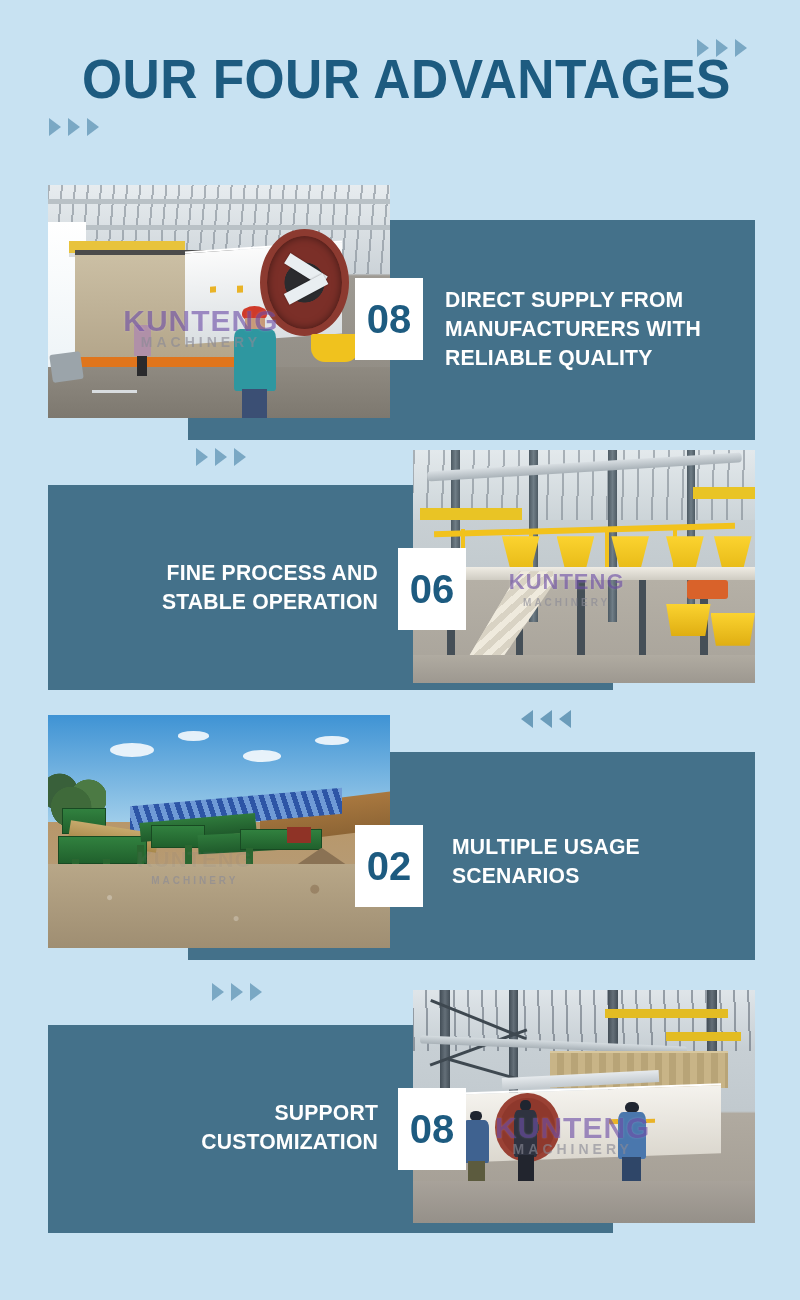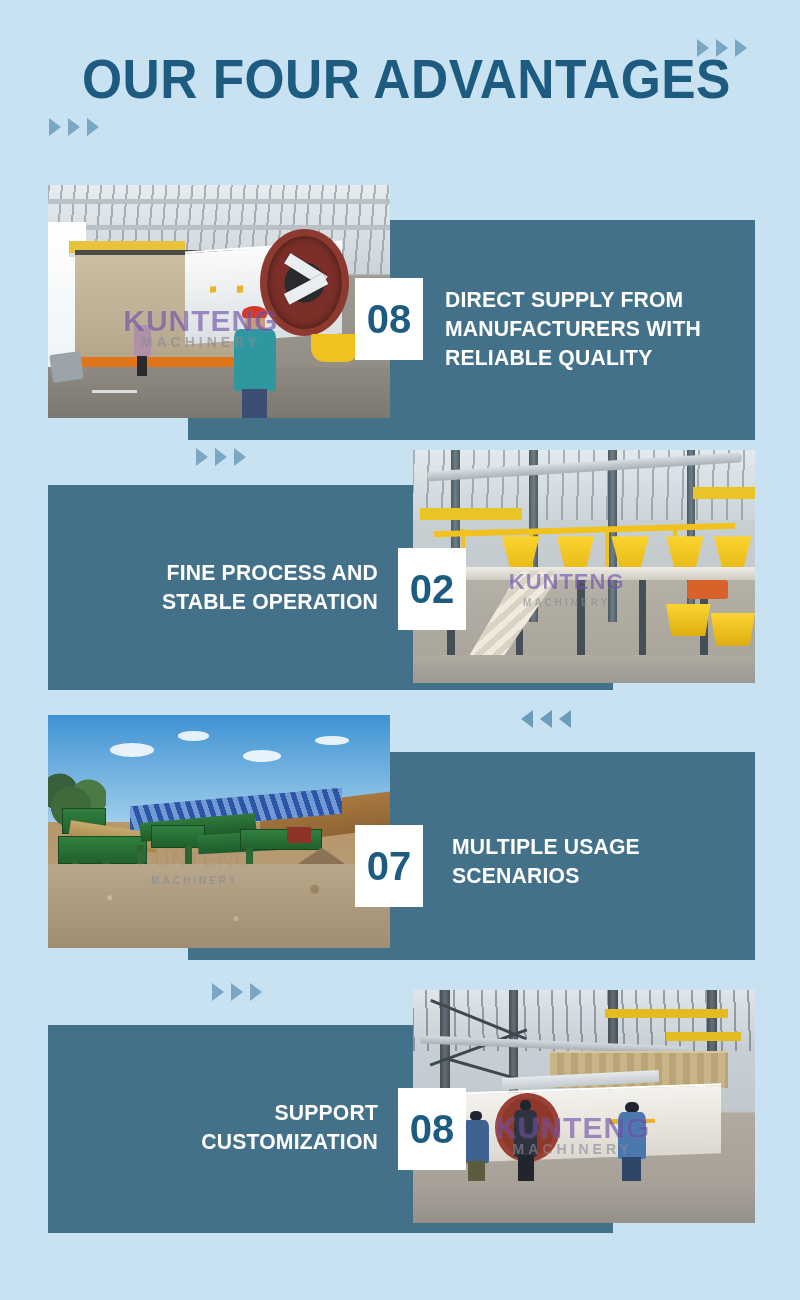--- a/index.html
+++ b/index.html
@@ -417,21 +417,21 @@
     <div class="binlow" style="left:87%;top:70%;"></div>
     <div class="orange"></div>
     <div class="floor2"></div>
     <div class="wm sm" style="left:28%; top:50%;">
       <span class="wm-main">KUNTENG</span>
       <span class="wm-sub">MACHINERY</span>
     </div>
   </div>
 
   <div class="badge" style="left:398px; top:548px; width:68px; height:82px;">
-    <span>02</span>
+    <span>06</span>
   </div>
 
   <div class="cardtext rt" style="left:78px; top:558px; width:300px;">FINE PROCESS AND STABLE OPERATION</div>
 </div>
 
 <div class="arrows left gap-2">
   <span class="arrow-tri"></span>
   <span class="arrow-tri"></span>
   <span class="arrow-tri"></span>
 </div>
@@ -463,21 +463,21 @@
     <div class="legs" style="left:58%;top:57%;width:2%;height:8%;"></div>
     <div class="pile"></div>
     <div class="ground"></div>
     <div class="wm sm gray" style="left:26%; top:56%;">
       <span class="wm-main" style="opacity:.18;">KUNTENG</span>
       <span class="wm-sub">MACHINERY</span>
     </div>
   </div>
 
   <div class="badge" style="left:355px; top:825px; width:68px; height:82px;">
-    <span>07</span>
+    <span>02</span>
   </div>
 
   <div class="cardtext lt" style="left:452px; top:832px; width:280px;">MULTIPLE USAGE SCENARIOS</div>
 </div>
 
 <div class="arrows right gap-3">
   <span class="arrow-tri"></span>
   <span class="arrow-tri"></span>
   <span class="arrow-tri"></span>
 </div>

